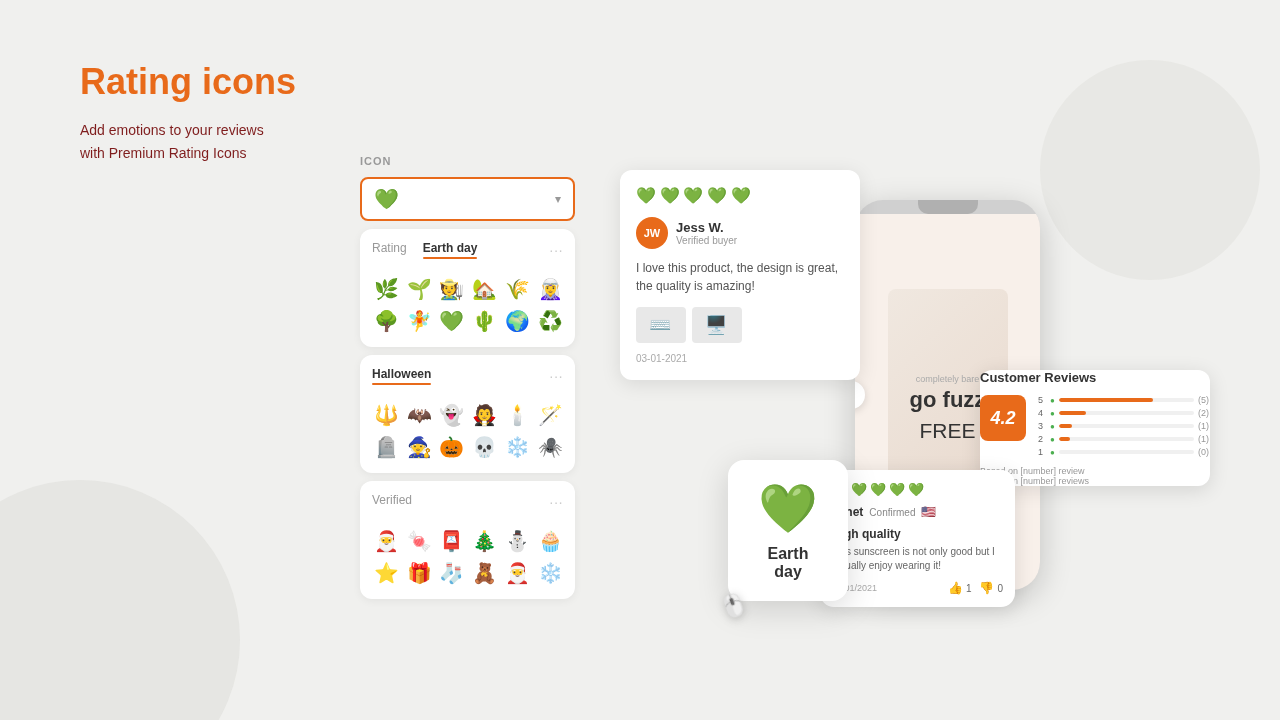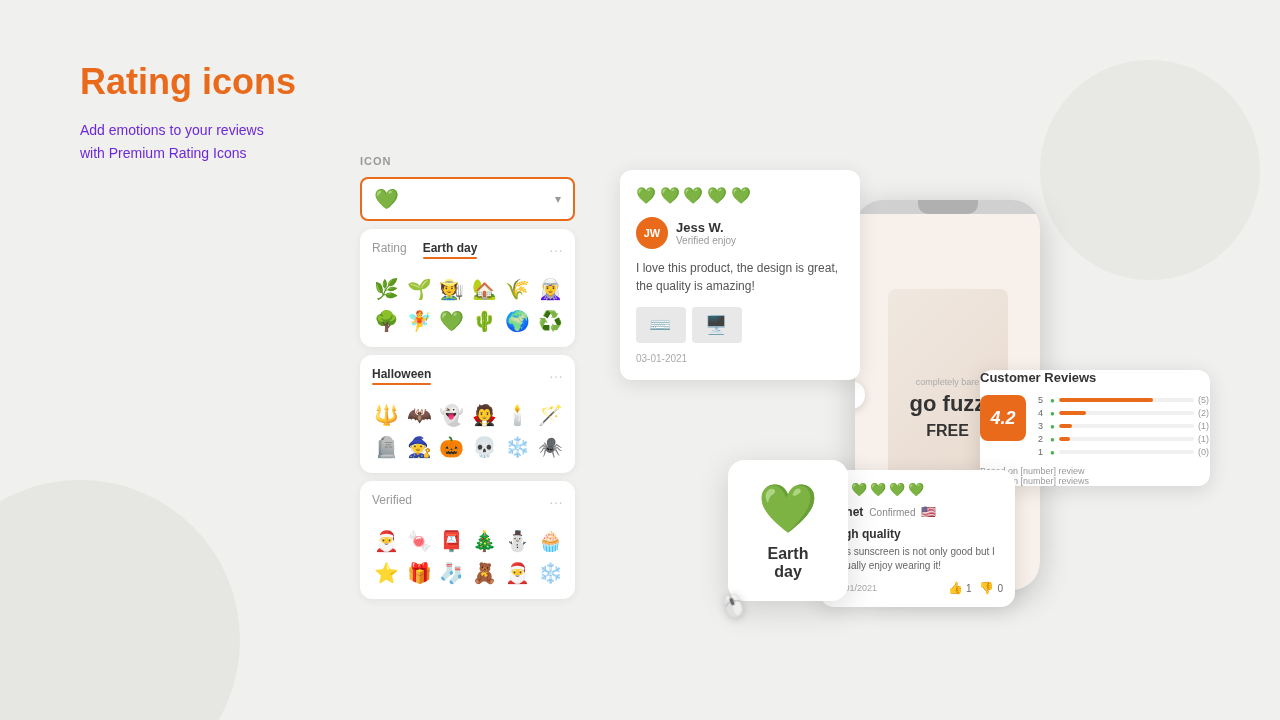--- a/index.html
+++ b/index.html
@@ -50,21 +50,21 @@
     .page-title {
       font-size: 36px;
       font-weight: 700;
       color: #e86a1a;
       line-height: 1.2;
       margin-bottom: 16px;
     }
 
     .page-subtitle {
       font-size: 14px;
-      color: #6d28d9;
+      color: #7f1d1d;
       line-height: 1.6;
     }
 
     
     .icon-panel {
       position: absolute;
       left: 360px;
       top: 155px;
       width: 215px;
     }
@@ -622,39 +622,39 @@
       <span class="star-icon">💚</span>
       <span class="star-icon">💚</span>
       <span class="star-icon">💚</span>
       <span class="star-icon">💚</span>
       <span class="star-icon">💚</span>
     </div>
     <div class="reviewer-info">
       <div class="reviewer-avatar">JW</div>
       <div>
         <div class="reviewer-name">Jess W.</div>
-        <div class="verified-badge">Verified enjoy</div>
+        <div class="verified-badge">Verified buyer</div>
       </div>
     </div>
     <p class="review-text">I love this product, the design is great, the quality is amazing!</p>
     <div class="review-images">
       <div class="review-thumb">⌨️</div>
       <div class="review-thumb">🖥️</div>
     </div>
     <div class="review-date">03-01-2021</div>
   </div>
 
   <div class="phone-mockup">
     <div class="phone-notch"></div>
     <div class="phone-screen">
       <div class="phone-product-image">
         <div style="font-size:11px; color:#888; text-align:center; line-height:1.4; padding: 10px;">
           <div style="font-size:9px; color:#aaa;">completely bare</div>
           <div style="font-size:22px; font-weight:900; color:#333;">go fuzz</div>
-          <div style="font-size:16px; font-weight:700; color:#333;">FREE</div>
+          <div style="font-size:21px; font-weight:400; color:#333;">FREE</div>
         </div>
       </div>
     </div>
     <div class="phone-arrow">‹</div>
   </div>
 
   <div class="customer-reviews-card">
     <div class="cr-title">Customer Reviews</div>
     <div class="cr-content">
       <div class="cr-score">4.2</div>

